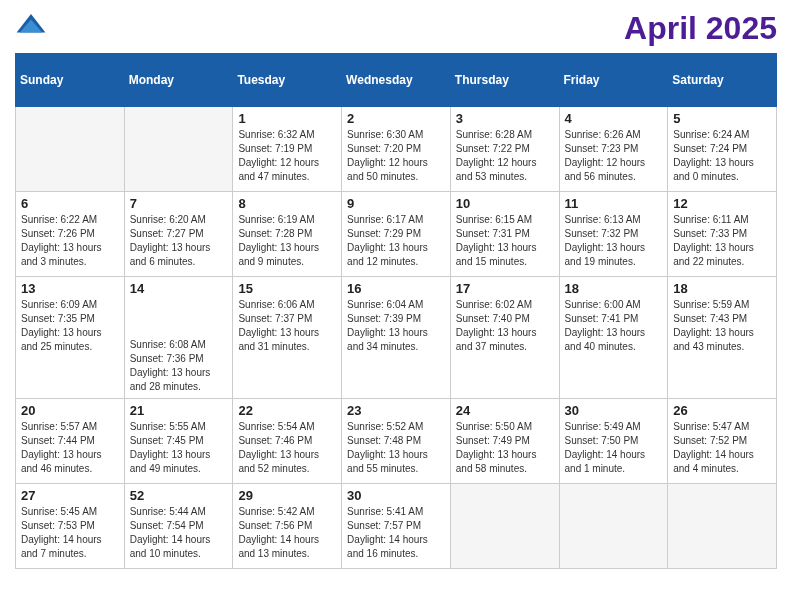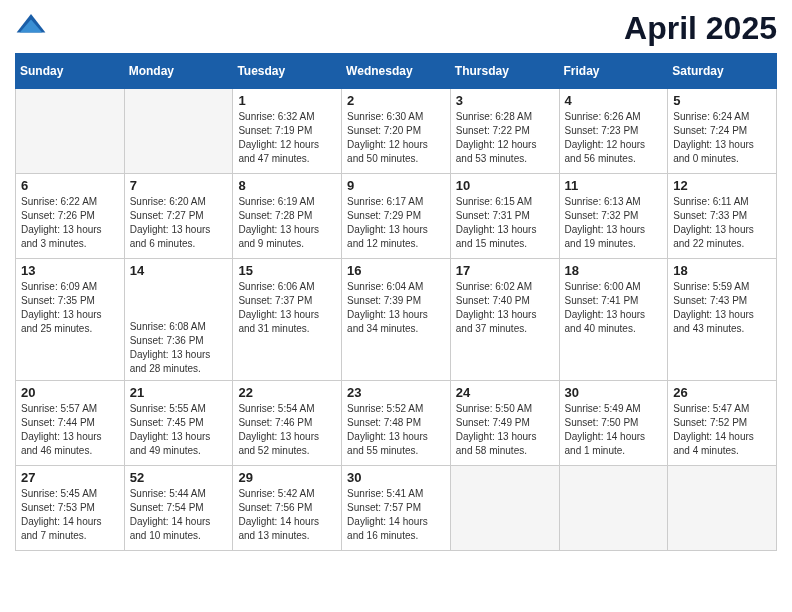--- a/index.html
+++ b/index.html
@@ -41,36 +41,36 @@
     .logo-icon {
       width: 32px;
       height: 32px;
     }
     .title-block {
       text-align: right;
     }
     .title-block h1 {
       font-size: 32px;
       font-weight: bold;
-      color: #0f172a;
+      color: #4c1d95;
     }
     .title-block h2 {
       font-size: 14px;
       color: #333;
       font-weight: normal;
     }
     .calendar {
       width: 100%;
       border-collapse: collapse;
       font-size: 10.5px;
     }
     .calendar thead tr th {
       background-color: #1a5ea8;
       color: #fff;
-      padding: 10px 4px;
+      padding: 19px 4px;
       text-align: left;
       font-size: 12px;
       font-weight: bold;
       border: 1px solid #1a5ea8;
     }
     .calendar tbody tr td {
       border: 1px solid #ccc;
       vertical-align: top;
       padding: 4px 5px;
       width: calc(100% / 7);

